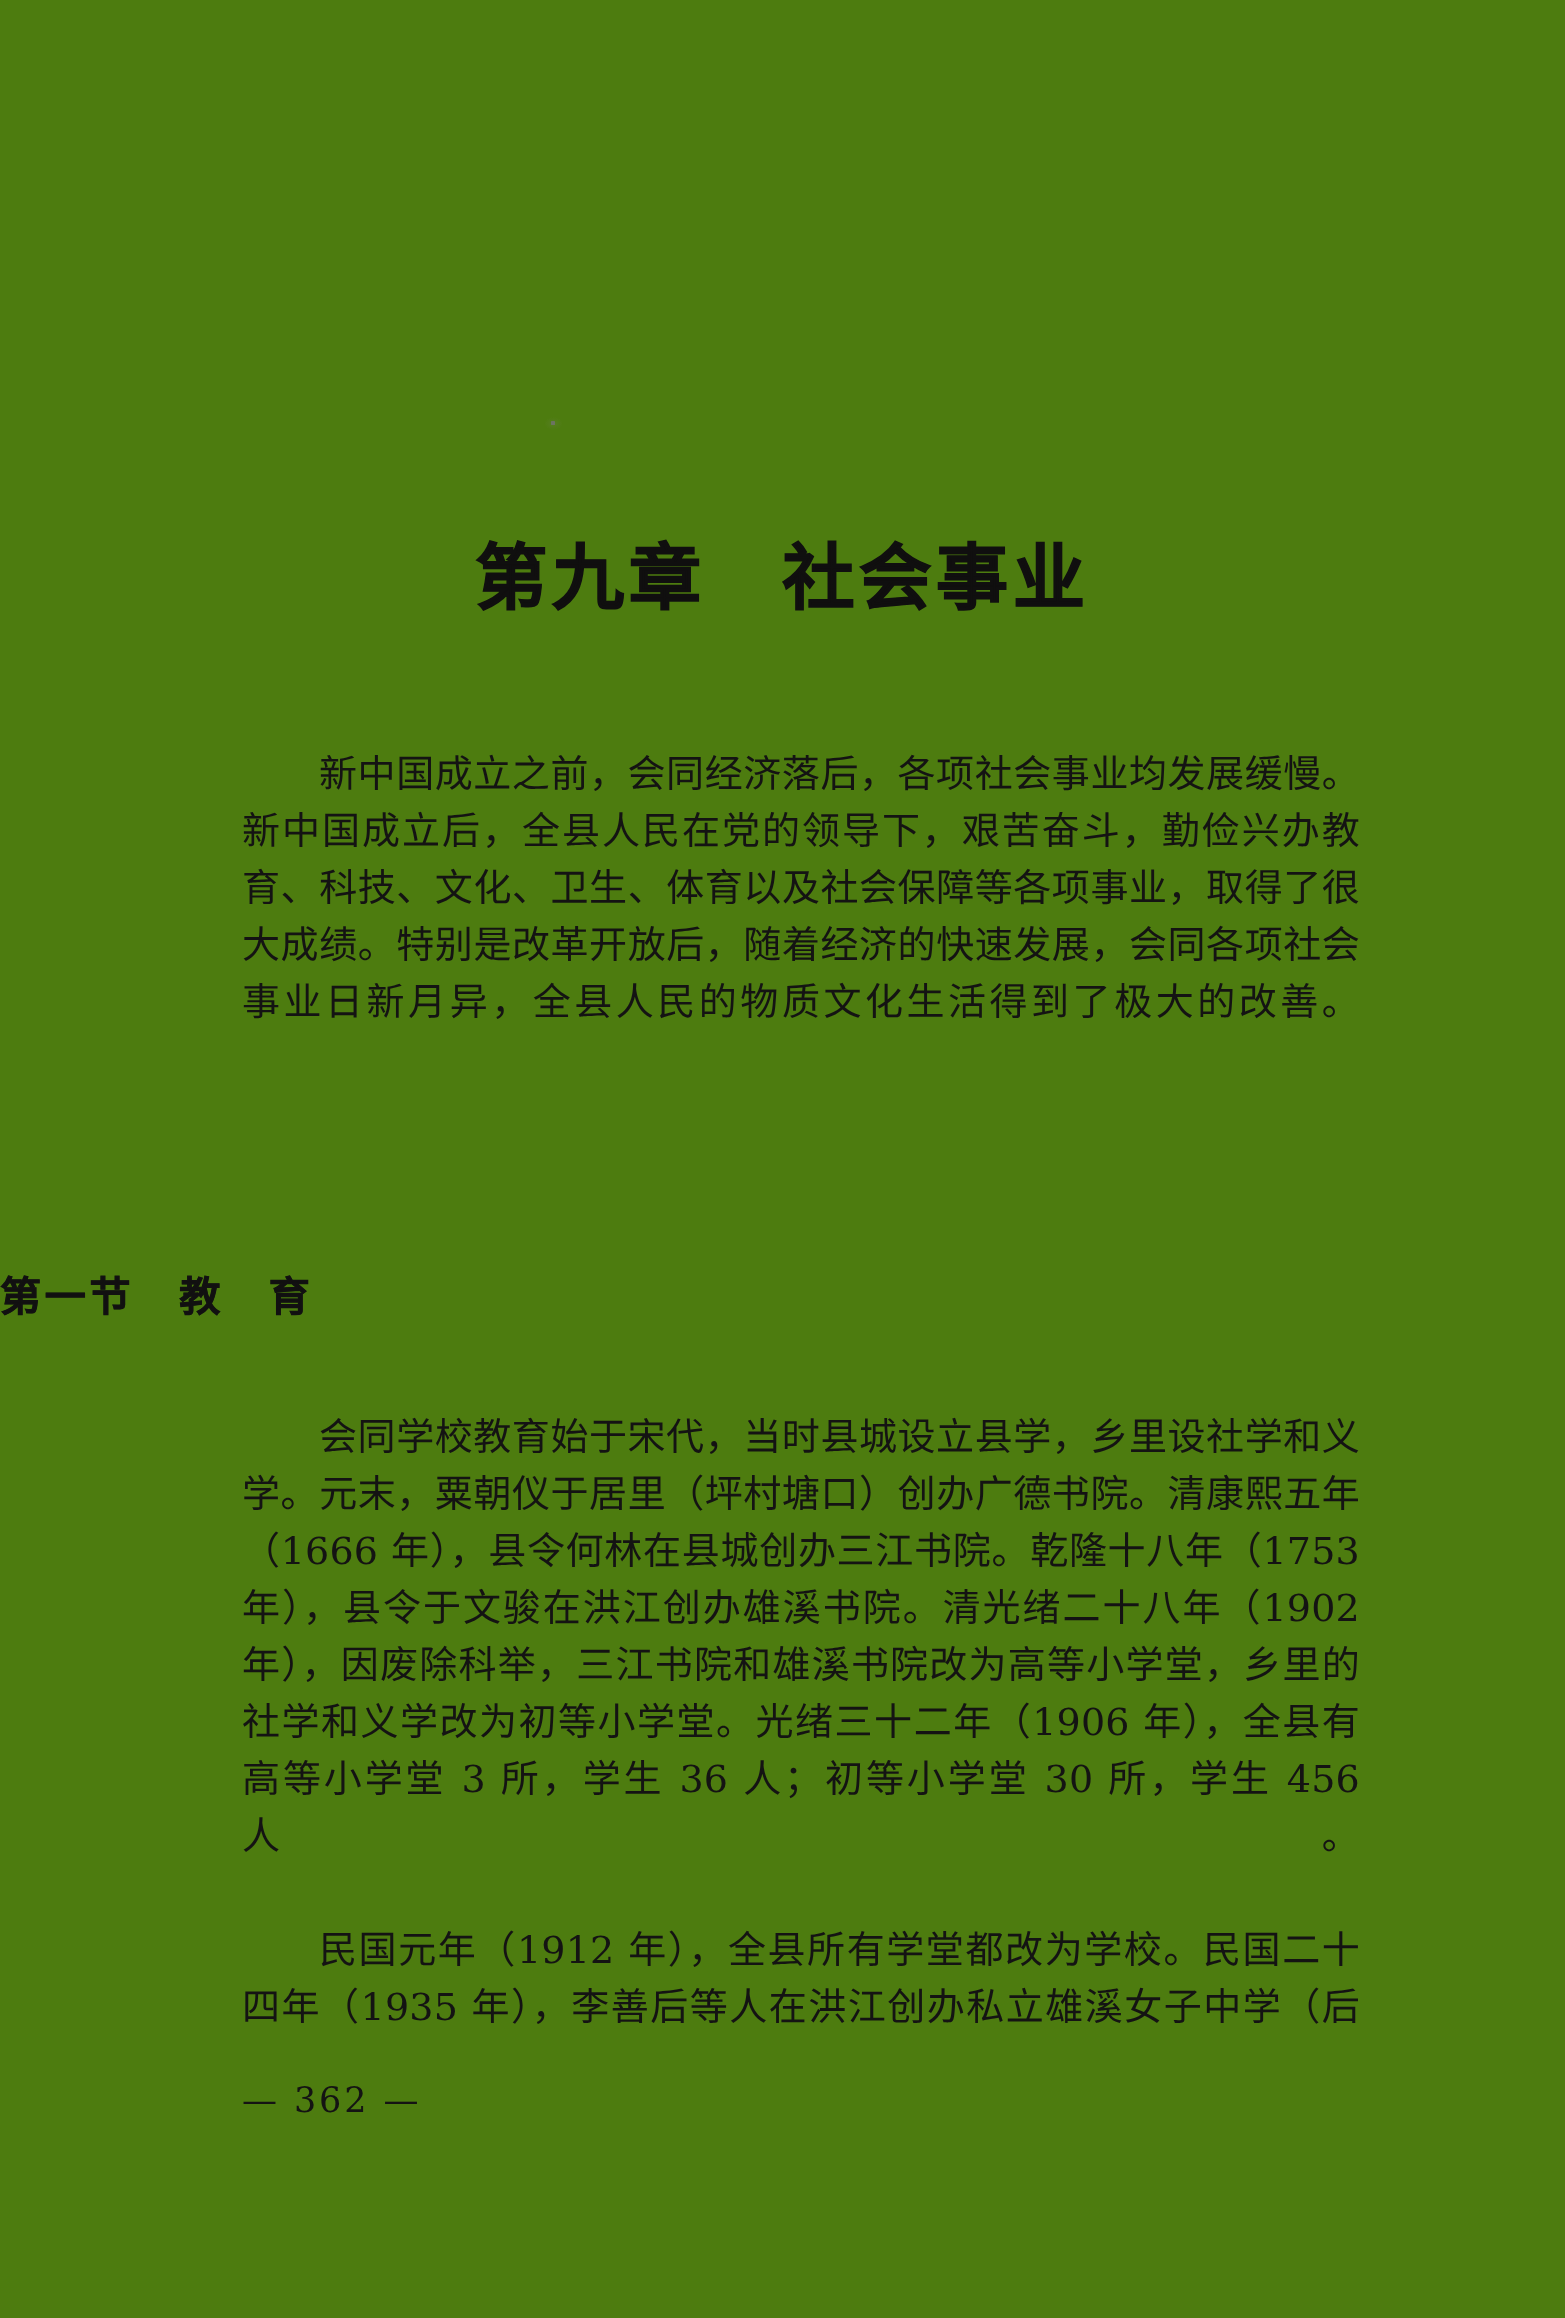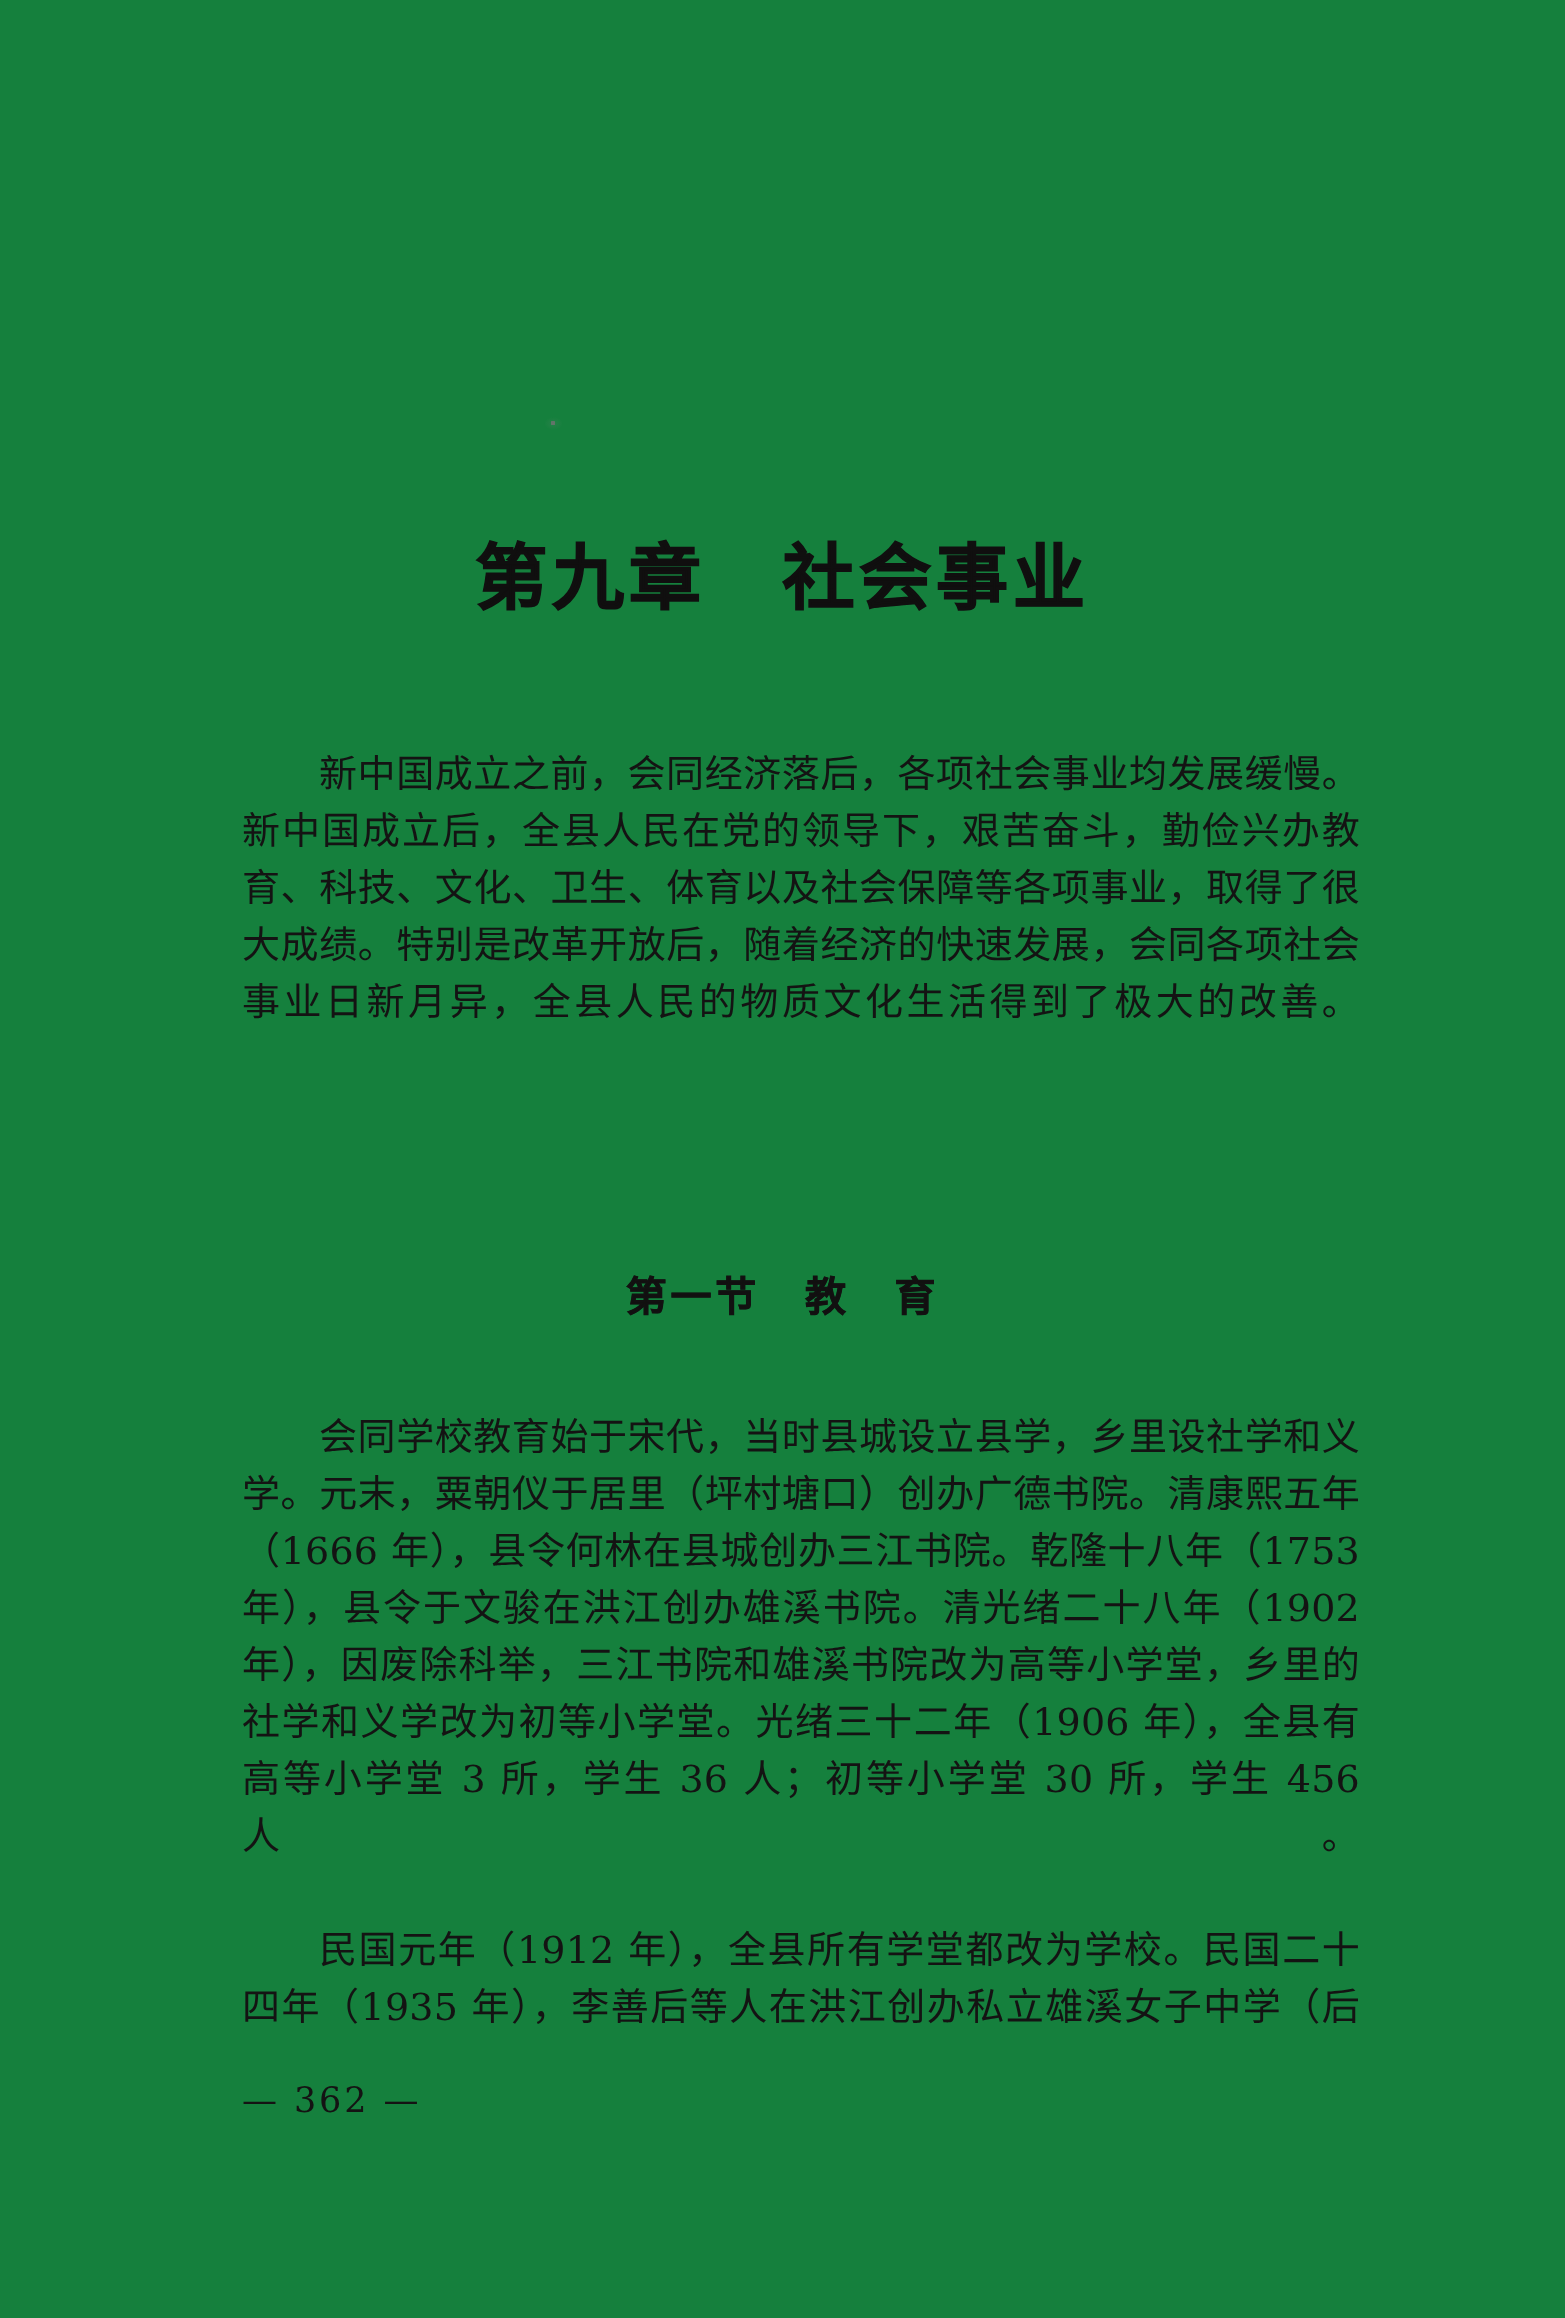--- a/index.html
+++ b/index.html
@@ -10,21 +10,21 @@
   }
   body {
     font-family: "DejaVu Serif", "Liberation Serif", serif;
     color: #111111;
   }
 
   #page {
     position: relative;
     width: 1565px;
     height: 2319px;
-    background: #15803d;
+    background: #4d7c0f;
     overflow: hidden;
   }
 
   
   .scan-speck {
     position: absolute;
     left: 551px;
     top: 421px;
     width: 4.3px;
     height: 4.3px;
@@ -59,21 +59,21 @@
     white-space: pre;
     -webkit-text-stroke: 1.2px #100f0f;
   }
 
   
   .section-heading {
     position: absolute;
     left: 0;
     top: 1273px;
     width: 1565px;
-    text-align: center;
+    text-align: left;
     font-family: "DejaVu Sans", "Liberation Sans", sans-serif;
     font-weight: 700;
     font-size: 41px;
     line-height: 1.2;
     letter-spacing: 3.8px;
     color: #121111;
     white-space: pre;
     -webkit-text-stroke: 0.6px #121111;
   }
 

